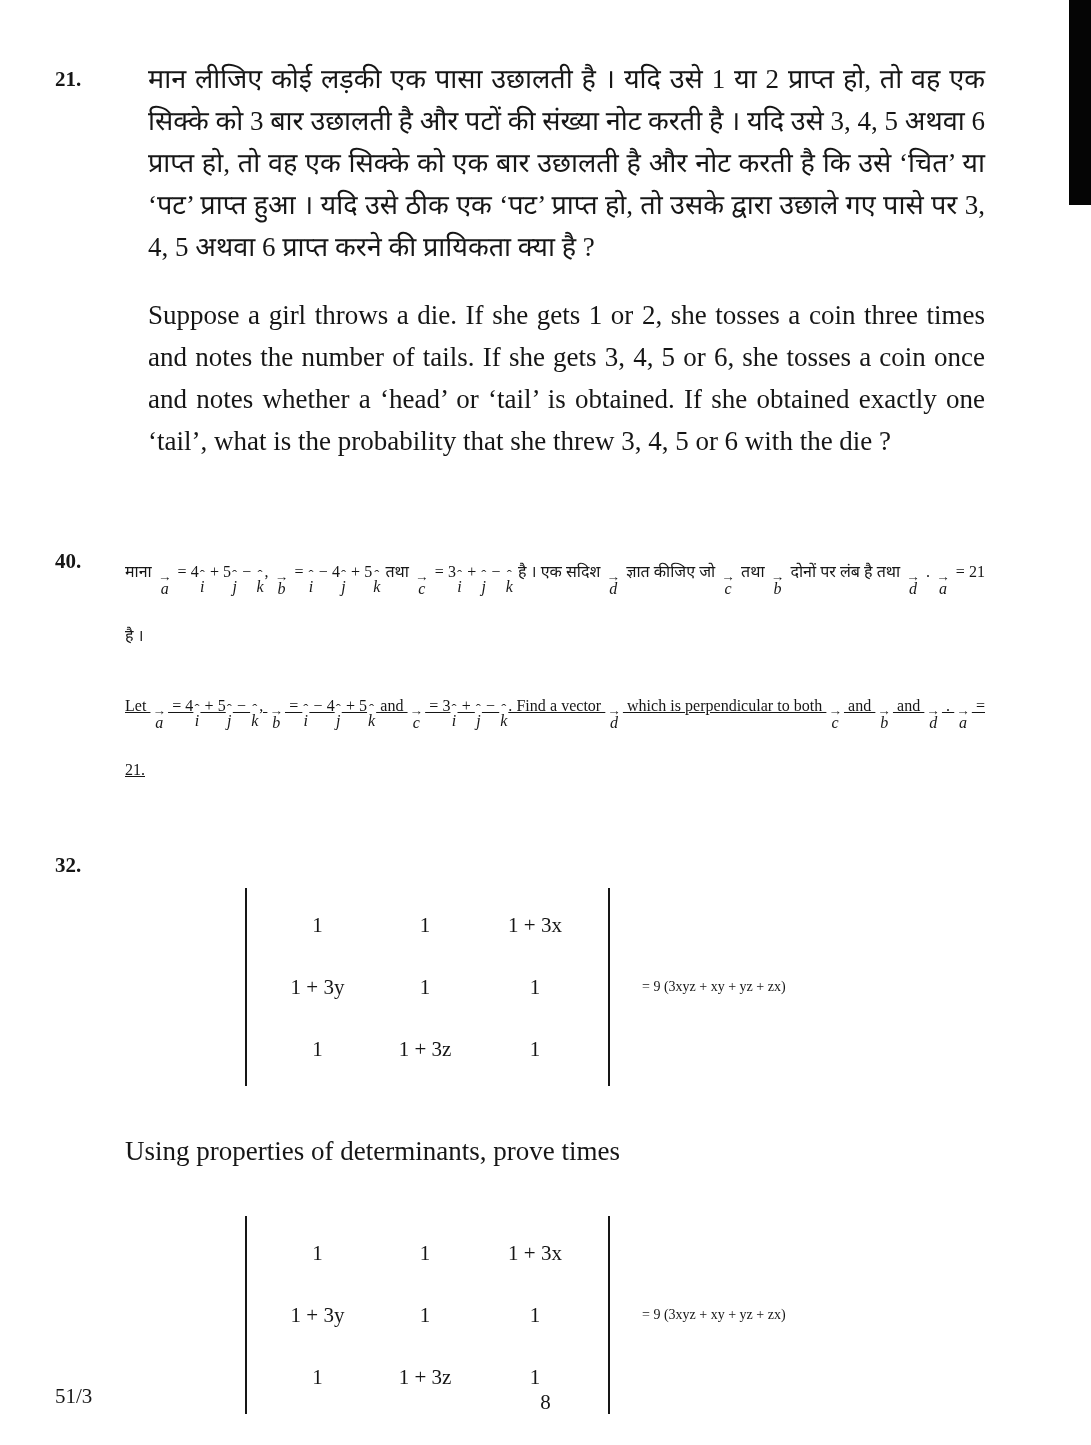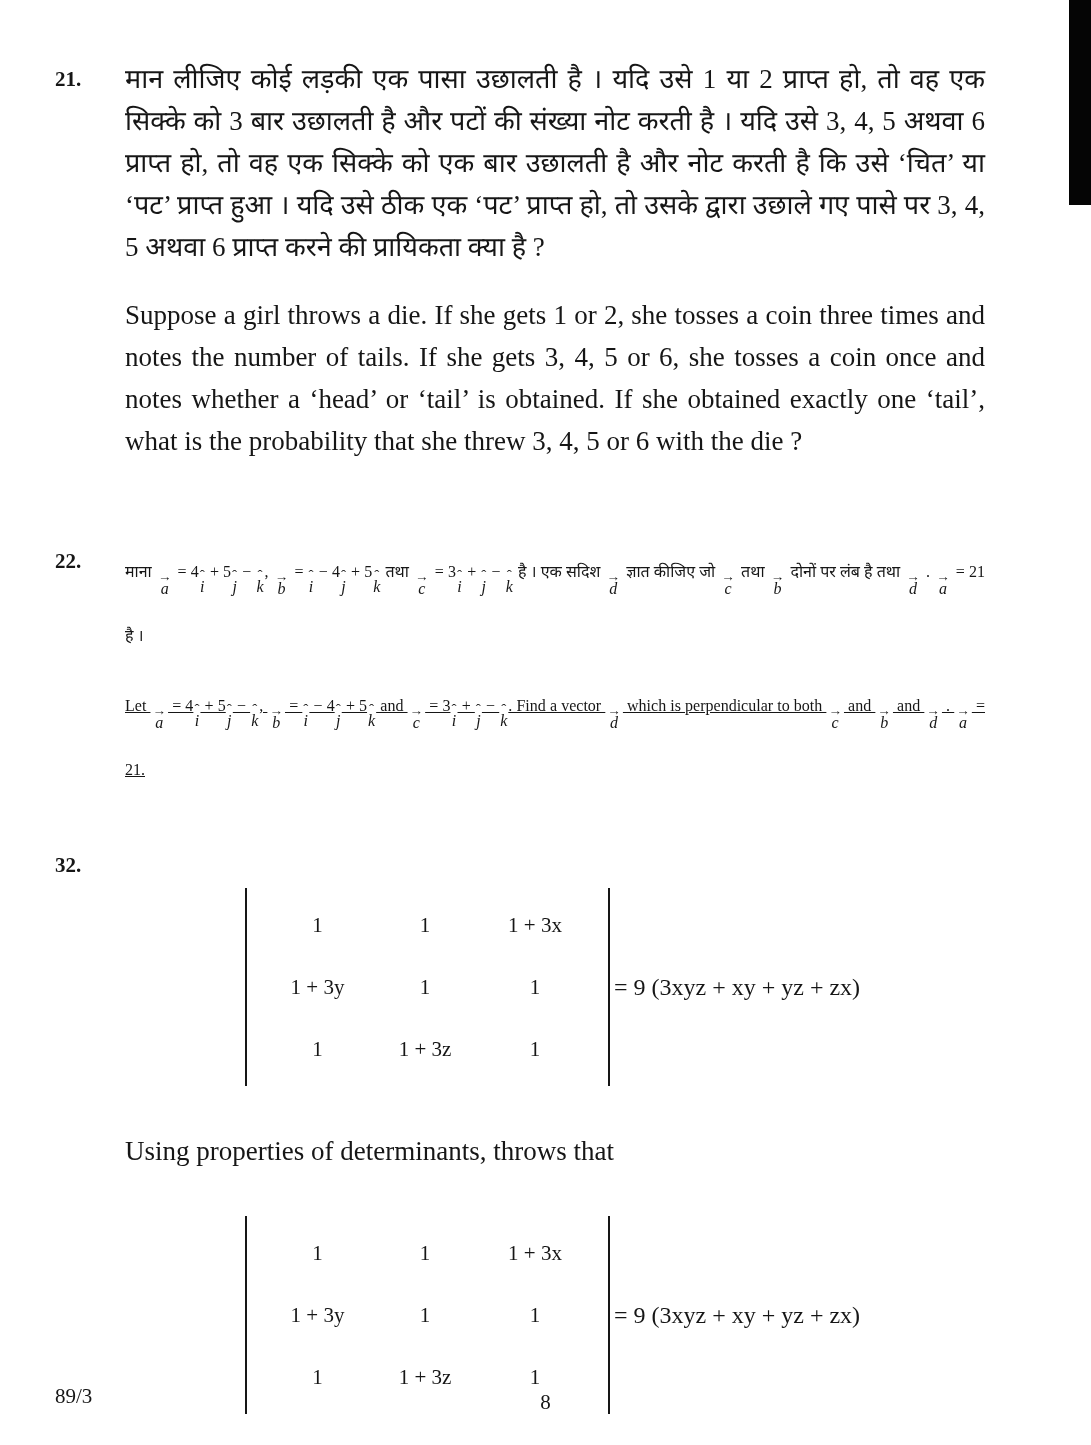--- a/index.html
+++ b/index.html
@@ -42,21 +42,21 @@
     line-height: 42px;
     text-align: justify;
   }
   .para-hindi { margin-bottom: 26px; }
   .math-para {
     font-size: 16px;
     line-height: 64px;
     text-align: justify;
   }
   .math-para + .math-para { margin-top: 6px; text-decoration: underline; }
-  .q21 { margin-bottom: 78px; }
+  .q21 { margin-bottom: 78px; gap: 23px; }
   .q22 { margin-bottom: 42px; }
   
   .vec {
     display: inline-flex;
     flex-direction: column;
     align-items: center;
     line-height: 1;
     vertical-align: -0.25em;
     margin: 0 2px;
   }
@@ -102,22 +102,22 @@
     border-left: 2px solid #161616;
     border-right: 2px solid #161616;
   }
   .mcell {
     font-size: 21px;
     line-height: 30px;
     padding: 16px 0;
     white-space: nowrap;
   }
   .det-rhs {
-    font-size: 24px;
-    margin-left: 4px;
+    font-size: 14px;
+    margin-left: 32px;
     white-space: nowrap;
     text-align: right;
   }
   .q23-head { margin-bottom: 4px; }
   .footer-code {
     position: absolute;
     left: 55px;
     bottom: 36px;
     font-size: 21px;
     font-weight: 400;
@@ -141,21 +141,21 @@
 
     <div class="question q21">
       <div class="qnum">21.</div>
       <div class="qbody">
         <p class="para para-hindi">मान लीजिए कोई लड़की एक पासा उछालती है । यदि उसे 1 या 2 प्राप्त हो, तो वह एक सिक्के को 3 बार उछालती है और पटों की संख्या नोट करती है । यदि उसे 3, 4, 5 अथवा 6 प्राप्त हो, तो वह एक सिक्के को एक बार उछालती है और नोट करती है कि उसे ‘चित’ या ‘पट’ प्राप्त हुआ । यदि उसे ठीक एक ‘पट’ प्राप्त हो, तो उसके द्वारा उछाले गए पासे पर 3, 4, 5 अथवा 6 प्राप्त करने की प्रायिकता क्या है ?</p>
         <p class="para">Suppose a girl throws a die. If she gets 1 or 2, she tosses a coin three times and notes the number of tails. If she gets 3, 4, 5 or 6, she tosses a coin once and notes whether a ‘head’ or ‘tail’ is obtained. If she obtained exactly one ‘tail’, what is the probability that she threw 3, 4, 5 or 6 with the die ?</p>
       </div>
     </div>
 
     <div class="question q22">
-      <div class="qnum">22.</div>
+      <div class="qnum">40.</div>
       <div class="qbody">
         <p class="math-para">माना <span class="vec">
               <span class="vec-arrow">→</span>
               <span class="vec-base">a</span>
             </span> = 4<span class="hat">
               <span class="hat-acc">ˆ</span>
               <span class="hat-base">i</span>
             </span> + 5<span class="hat">
               <span class="hat-acc">ˆ</span>
               <span class="hat-base">j</span>
@@ -269,21 +269,21 @@
             <span class="mcell">1 + 3y</span>
             <span class="mcell">1</span>
             <span class="mcell">1</span>
             <span class="mcell">1</span>
             <span class="mcell">1 + 3z</span>
             <span class="mcell">1</span>
           </div>
           <span class="det-rhs">=  9 (3xyz + xy + yz + zx)</span>
         </div>
 
-        <p class="para q23-head">Using properties of determinants, throws that</p>
+        <p class="para q23-head">Using properties of determinants, prove times</p>
 
         <div class="det-row">
           <div class="matrix">
             <span class="mcell">1</span>
             <span class="mcell">1</span>
             <span class="mcell">1 + 3x</span>
             <span class="mcell">1 + 3y</span>
             <span class="mcell">1</span>
             <span class="mcell">1</span>
             <span class="mcell">1</span>
@@ -291,15 +291,15 @@
             <span class="mcell">1</span>
           </div>
           <span class="det-rhs">=  9 (3xyz + xy + yz + zx)</span>
         </div>
 
       </div>
     </div>
 
   </div>
 
-  <div class="footer-code">89/3</div>
+  <div class="footer-code">51/3</div>
   <div class="footer-page">8</div>
 </div>
 
 </body></html>

